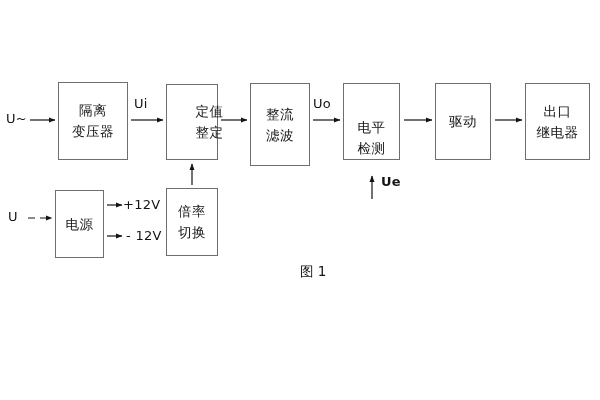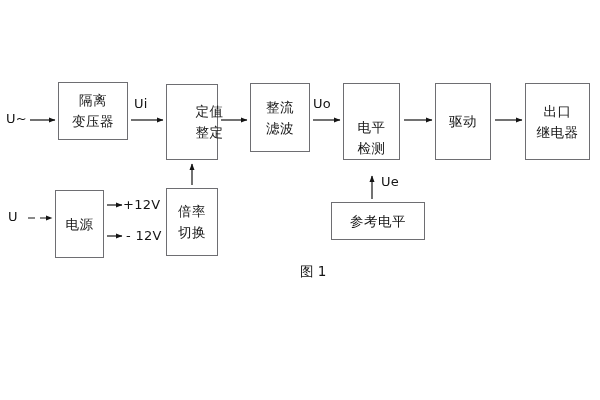--- a/index.html
+++ b/index.html
@@ -72,31 +72,31 @@
       <line x1="192" y1="185" x2="192" y2="164"></line>
       <line x1="372" y1="199" x2="372" y2="176"></line>
       <line x1="107" y1="205" x2="122" y2="205"></line>
       <line x1="107" y1="236" x2="122" y2="236"></line>
     </g>
     <g stroke="#141414" stroke-width="1.2" fill="none" stroke-dasharray="7 5" marker-end="url(#ah)">
       <line x1="28" y1="218" x2="52" y2="218"></line>
     </g>
   </svg>
 
-  <div class="box" style="left:58px;top:82px;width:70px;height:58px;">
+  <div class="box" style="left:58px;top:82px;width:70px;height:78px;">
     <span class="ln">隔离</span>
     <span class="ln">变压器</span>
   </div>
 
   <div class="box" style="left:166px;top:84px;width:52px;height:76px;padding-left:35px;">
     <span class="ln">定值</span>
     <span class="ln">整定</span>
   </div>
 
-  <div class="box" style="left:250px;top:83px;width:60px;height:69px;">
+  <div class="box" style="left:250px;top:83px;width:60px;height:83px;">
     <span class="ln">整流</span>
     <span class="ln">滤波</span>
   </div>
 
   <div class="box" style="left:343px;top:83px;width:57px;height:77px;justify-content:flex-end;">
     <span class="ln">电平</span>
     <span class="ln">检测</span>
   </div>
 
   <div class="box" style="left:435px;top:83px;width:56px;height:77px;">
@@ -110,27 +110,24 @@
 
   <div class="box" style="left:55px;top:190px;width:49px;height:68px;">
     <span class="ln">电源</span>
   </div>
 
   <div class="box" style="left:166px;top:188px;width:52px;height:68px;">
     <span class="ln">倍率</span>
     <span class="ln">切换</span>
   </div>
 
-  <div class="box" style="left:331px;top:202px;width:94px;height:38px;">
-    <span class="ln">参考电平</span>
-  </div>
 
   <div class="lbl" style="left:6px;top:111px;">U~</div>
   <div class="lbl" style="left:134px;top:96px;">Ui</div>
   <div class="lbl" style="left:313px;top:96px;">Uo</div>
-  <div class="lbl" style="left:381px;top:174px;">Ue</div>
+  <div class="lbl" style="left:381px;top:174px;font-weight:bold;">Ue</div>
   <div class="lbl" style="left:8px;top:209px;">U</div>
   <div class="lbl lbl-sm" style="left:123px;top:197px;">+12V</div>
   <div class="lbl lbl-sm" style="left:126px;top:228px;">- 12V</div>
 
   <div class="caption" style="left:300px;top:263px;">图 1</div>
 
 </div>
 
 </body></html>

